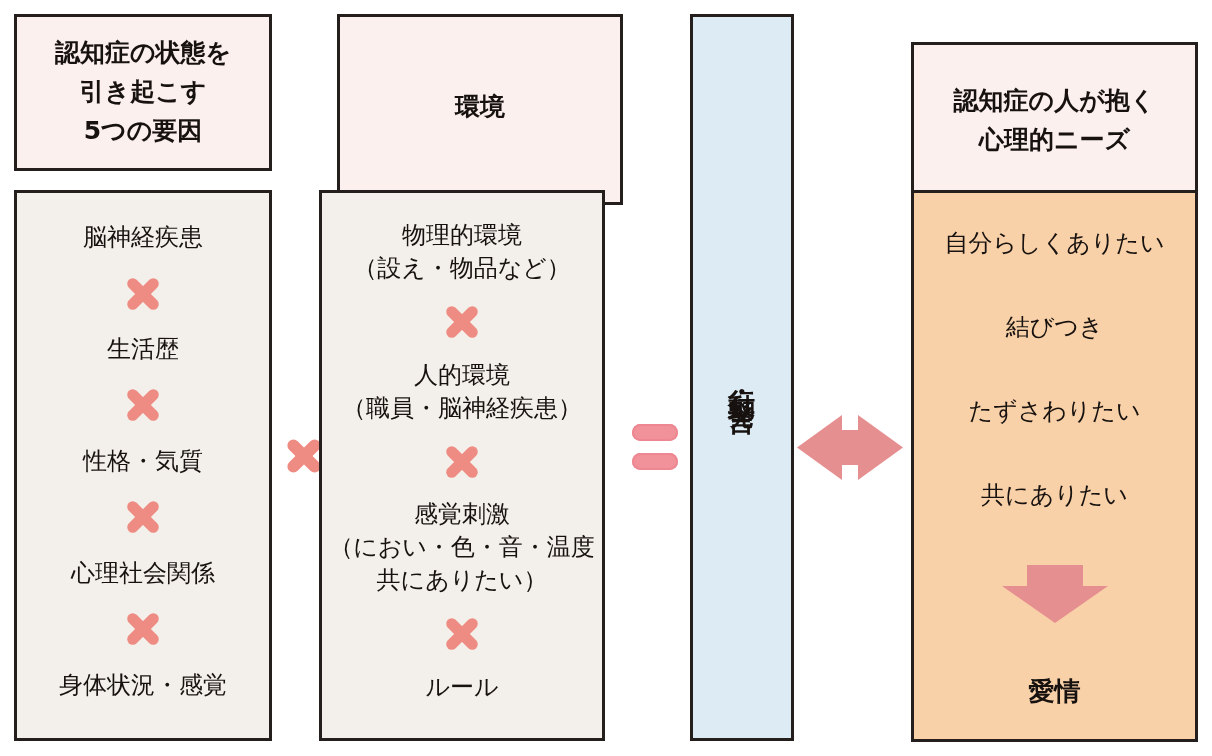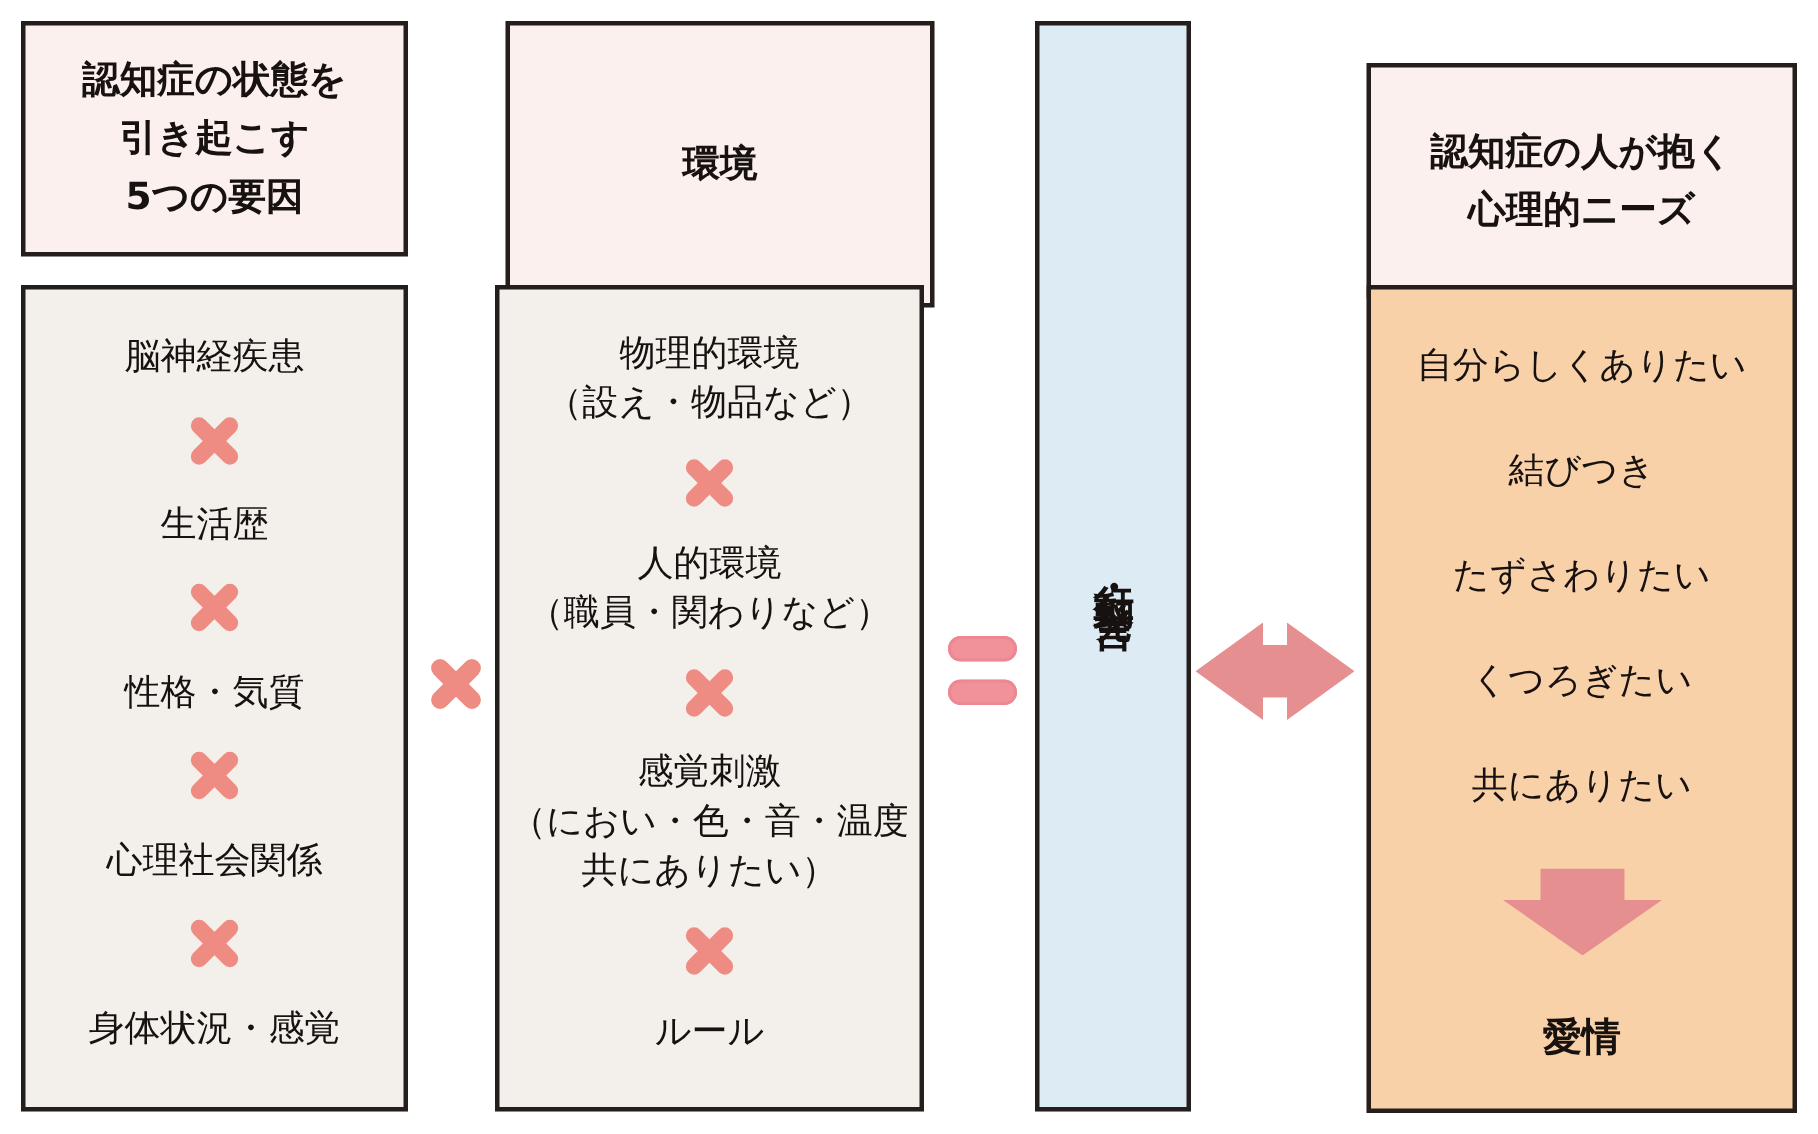--- a/index.html
+++ b/index.html
@@ -29,22 +29,22 @@
     white-space: pre-line;
   }
   .body-box {
     background: #f3efea;
     flex-direction: column;
     justify-content: space-between;
     font-size: 24px;
   }
   #col1-header { left: 14px;  top: 14px;  width: 258px; height: 157px; }
   #col1-body   { left: 14px;  top: 190px; width: 258px; height: 551px; padding: 28px 0 36px; }
-  #col2-header { left: 337px; top: 14px;  width: 286px; height: 191px; }
-  #col2-body   { left: 330px; top: 190px; width: 286px; height: 551px; padding: 26px 0 34px; }
+  #col2-header { left: 337px; top: 14px;  width: 286px; height: 191px; font-family: Liberation Mono, monospace; }
+  #col2-body   { left: 319px; top: 190px; width: 286px; height: 551px; padding: 26px 0 34px; }
   #col4-header { left: 911px; top: 14px;  width: 287px; height: 157px; margin-top: 28px; }
   #col4-body   { left: 911px; top: 190px; width: 287px; height: 552px; background: #f9d1a9; padding: 34px 0 30px; gap: 20px; }
   #blue-box    { left: 690px; top: 14px;  width: 104px; height: 727px; background: #ddebf5; }
 
   .item {
     white-space: pre-line;
     line-height: 1.38;
     text-align: center;
   }
   .vertical-label {
@@ -110,21 +110,21 @@
   </div>
 
   <div class="cross cross-big"></div>
 
   <div class="box header-box" id="col2-header">環境</div>
   <div class="box body-box" id="col2-body">
     <div class="item">物理的環境
 （設え・物品など）</div>
     <div class="cross"></div>
     <div class="item">人的環境
-（職員・関わりなど）</div>
+（職員・脳神経疾患）</div>
     <div class="cross"></div>
     <div class="item">感覚刺激
 （におい・色・音・温度
 共にありたい）</div>
     <div class="cross"></div>
     <div class="item">ルール</div>
   </div>
 
   <div class="equals">
     <div class="bar"></div>
@@ -140,21 +140,20 @@
     <polygon points="106,32.5 61,0 61,65" fill="#e68f90"></polygon>
     <rect x="43" y="15" width="20" height="35" fill="#e68f90"></rect>
   </svg>
 
   <div class="box header-box" id="col4-header">認知症の人が抱く
 心理的ニーズ</div>
   <div class="box body-box" id="col4-body">
     <div class="item">自分らしくありたい</div>
     <div class="item">結びつき</div>
     <div class="item">たずさわりたい</div>
-    <div class="item">くつろぎたい</div>
     <div class="item">共にありたい</div>
     <svg class="down-arrow" width="106" height="58" viewBox="0 0 106 58">
       <rect x="25" y="0" width="56" height="23" fill="#e68f90"></rect>
       <polygon points="0,21 106,21 53,58" fill="#e68f90"></polygon>
     </svg>
     <div class="conclusion">愛情</div>
   </div>
 
 </div>
 

